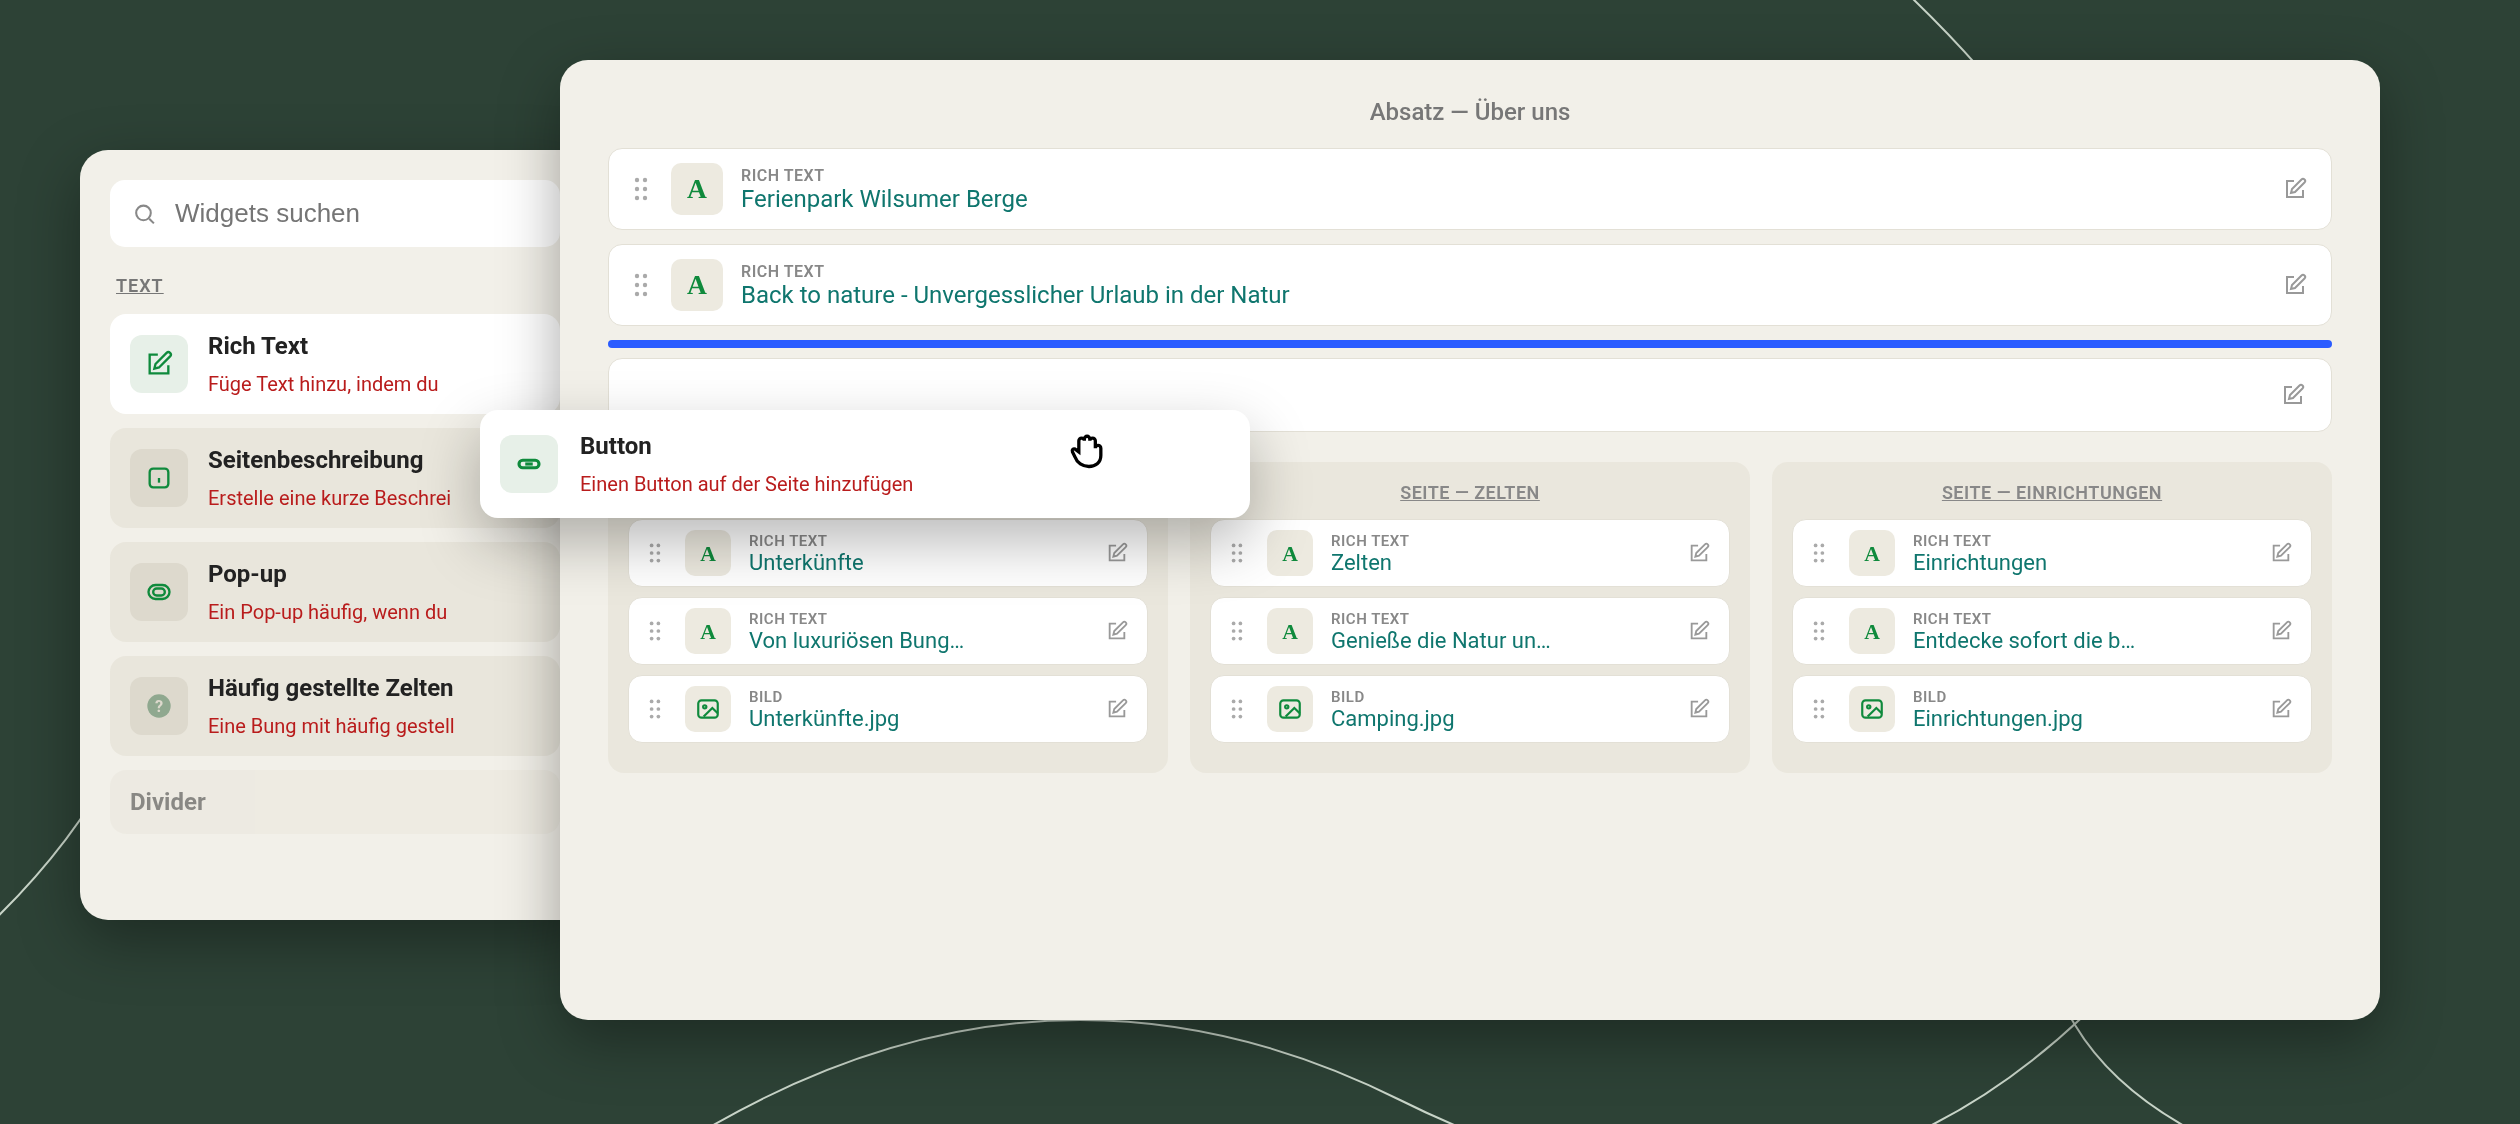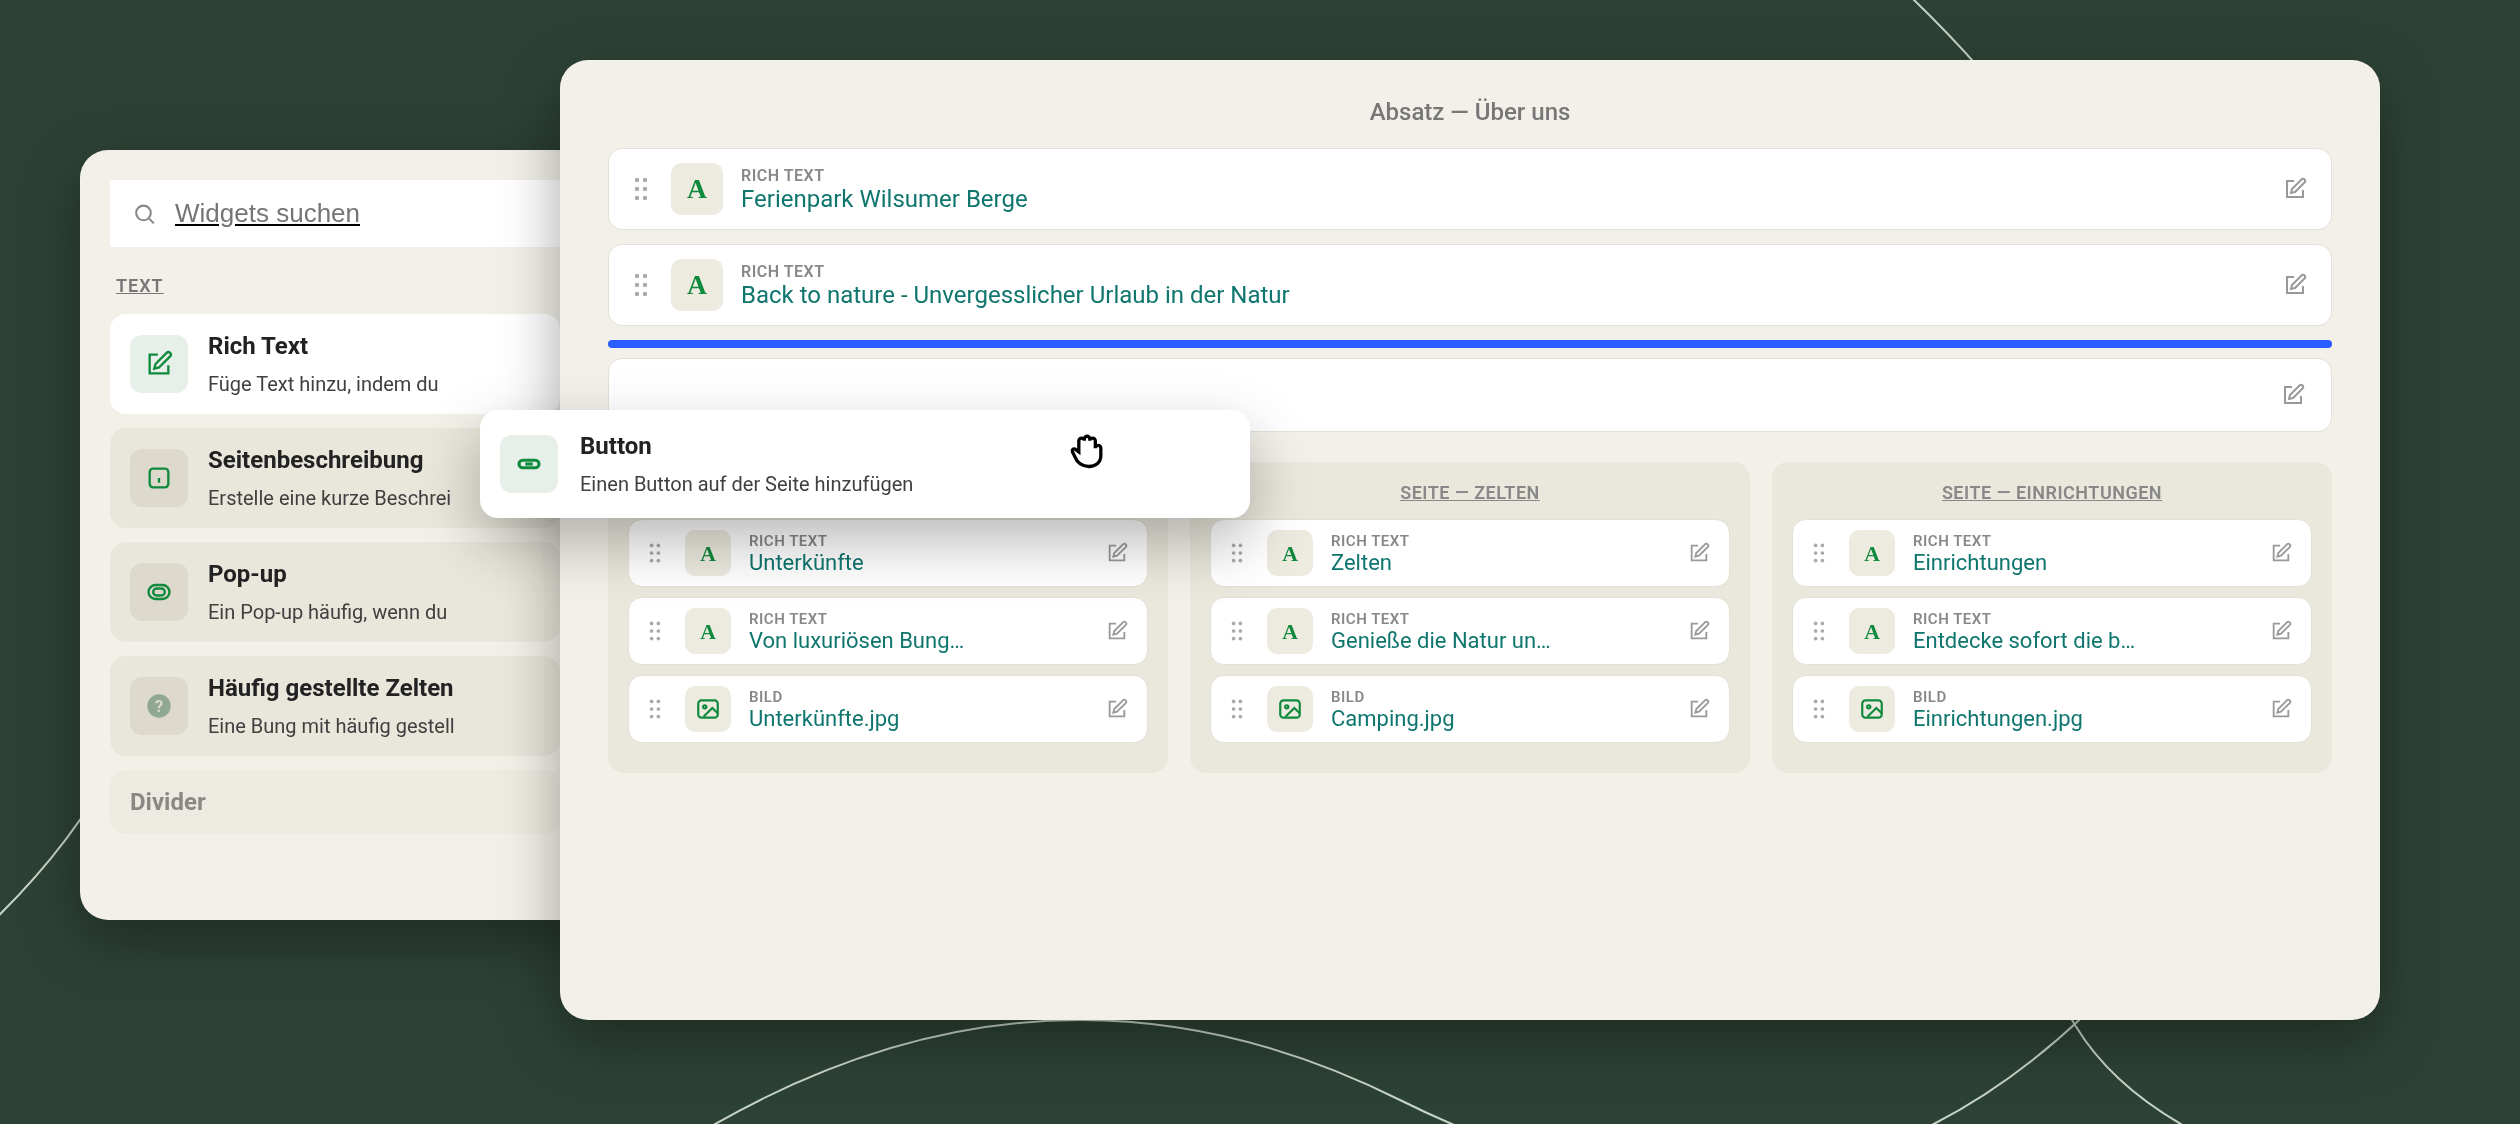--- a/index.html
+++ b/index.html
@@ -25,27 +25,26 @@
   .panel-left {
     left: 80px;
     top: 150px;
     width: 510px;
     height: 770px;
     padding: 30px;
     overflow: hidden;
   }
   .search-box {
     background: #fff;
-    border-radius: 2px;
+    border-radius: 15px;
     padding: 18px 22px;
     display: flex;
     align-items: center;
     gap: 18px;
     margin-bottom: 28px;
-    text-decoration: underline;
   }
   .search-box input {
     border: none;
     outline: none;
     font-size: 26px;
     color: #555;
     width: 100%;
     background: transparent;
   }
   .section-label {
@@ -83,21 +82,21 @@
   }
   .widget-text { overflow: hidden; }
   .widget-title {
     font-size: 24px;
     font-weight: 700;
     color: #222;
     white-space: nowrap;
   }
   .widget-desc {
     font-size: 20px;
-    color: #404040;
+    color: #b91c1c;
     white-space: nowrap;
     margin-top: 12px;
   }
   .panel-right {
     left: 560px;
     top: 60px;
     width: 1820px;
     height: 960px;
     padding: 38px 48px;
   }

